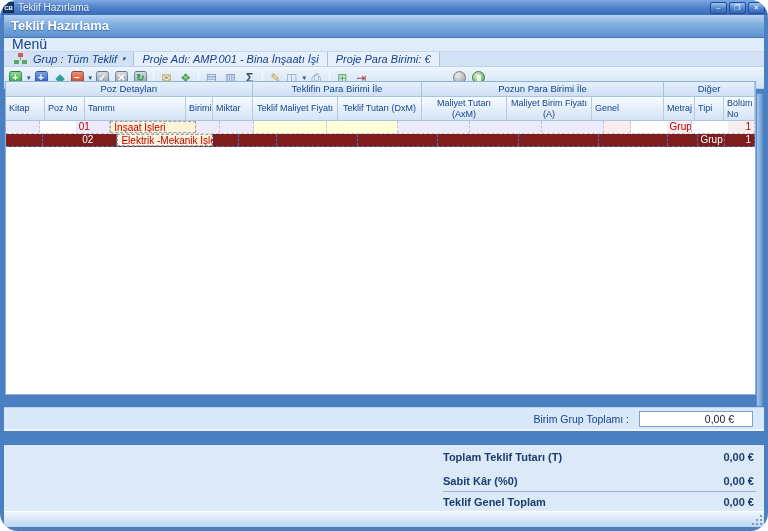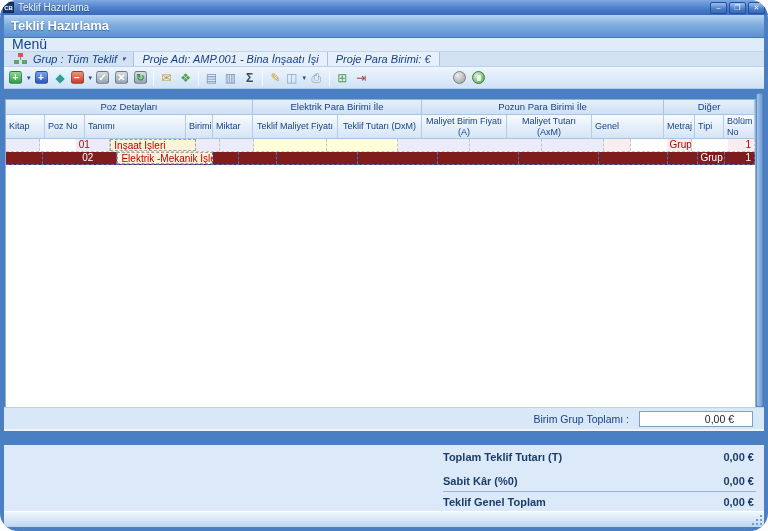--- a/index.html
+++ b/index.html
@@ -62,21 +62,21 @@
   .g-teal { color:#2f9e96; } .g-yellow { color:#c09a2e; } .g-green { color:#4e9e4e; }
   .g-steel { color:#7a92b8; } .g-dark { color:#3a4a5a; font-weight:bold; } .g-pencil { color:#c8a020; }
   .g-folder { color:#86a6ce; } .g-print { color:#8494a4; } .g-grid { color:#4e9e4e; } .g-exit { color:#a04848; }
   .tb-sep { width:1px; height:16px; background:#a8c0dc; border-right:1px solid #f4f9fe; margin:0 3px; }
   .round-btn { position:absolute; top:4px; width:13px; height:13px; border-radius:50%; }
   .round-gray  { left:449px; background:radial-gradient(circle at 35% 30%,#eceeee,#96999c); border:1px solid #7c8084; }
   .round-green { left:468px; background:radial-gradient(circle at 35% 30%,#d8f0d0,#4ea04e); border:1px solid #3c7c3c; }
   .round-green::after { content:""; position:absolute; left:4px; top:3px; width:4px; height:6px; background:#f0f8ee; border-radius:1px; }
 
   
-  .grid { position:absolute; left:5px; top:99px; width:751px; height:314px;
+  .grid { position:absolute; left:5px; top:81px; width:751px; height:314px;
     background:#fff; border:1px solid #8fb2da; }
   .grow { display:flex; width:749px; }
   .gband { height:15px; }
   .gband .bcell { background:linear-gradient(180deg,#e6f0fb,#cfe0f4); border-right:1px solid #a8c4e4; border-bottom:1px solid #a8c4e4;
     color:#15428b; font-size:9.5px; line-height:14px; text-align:center; }
   .ghead { height:24px; }
   .ghead .hcell { background:linear-gradient(180deg,#f7fbff,#d4e4f6); border-right:1px solid #b4cbe8; border-bottom:1px solid #a8c4e4;
     color:#15428b; font-size:9px; line-height:1.15; display:flex; align-items:center; padding:0 3px; }
   .ghead .hcell.ctr { justify-content:center; text-align:center; }
   .drow { height:13px; font-size:10px; color:#20203a; border-bottom:1px dashed #c0c4d4; }
@@ -223,34 +223,34 @@
     <div class="tb-btn">
       <span class="glyph-only g-exit">⇥</span>
     </div>
     <div class="round-btn round-gray"></div>
     <div class="round-btn round-green"></div>
   </div>
 
   <div class="grid">
     <div class="grow gband">
       <div class="bcell b0">Poz Detayları</div>
-      <div class="bcell b1">Elektrik Para Birimi İle</div>
+      <div class="bcell b1">Teklifin Para Birimi İle</div>
       <div class="bcell b2">Pozun Para Birimi İle</div>
       <div class="bcell b3">Diğer</div>
     </div>
     <div class="grow ghead">
       <div class="hcell c0">Kitap</div>
       <div class="hcell c1">Poz No</div>
       <div class="hcell c2">Tanımı</div>
       <div class="hcell c3">Birimi</div>
       <div class="hcell c4">Miktar</div>
       <div class="hcell c5 ctr">Teklif Maliyet Fiyatı</div>
       <div class="hcell c6 ctr">Teklif Tutarı (DxM)</div>
+      <div class="hcell c8 ctr">Maliyet Tutarı (AxM)</div>
       <div class="hcell c7 ctr">Maliyet Birim Fiyatı (A)</div>
-      <div class="hcell c8 ctr">Maliyet Tutarı (AxM)</div>
       <div class="hcell c9">Genel</div>
       <div class="hcell c10">Metraj</div>
       <div class="hcell c11">Tipi</div>
       <div class="hcell c12">Bölüm No</div>
     </div>
     <div class="grow drow">
       <div class="dcell c0 bg-lav"></div>
       <div class="dcell c1 bg-lav red">01</div>
       <div class="dcell c2 cell-tanimi">İnşaat İşleri</div>
       <div class="dcell c3 bg-lav"></div>

